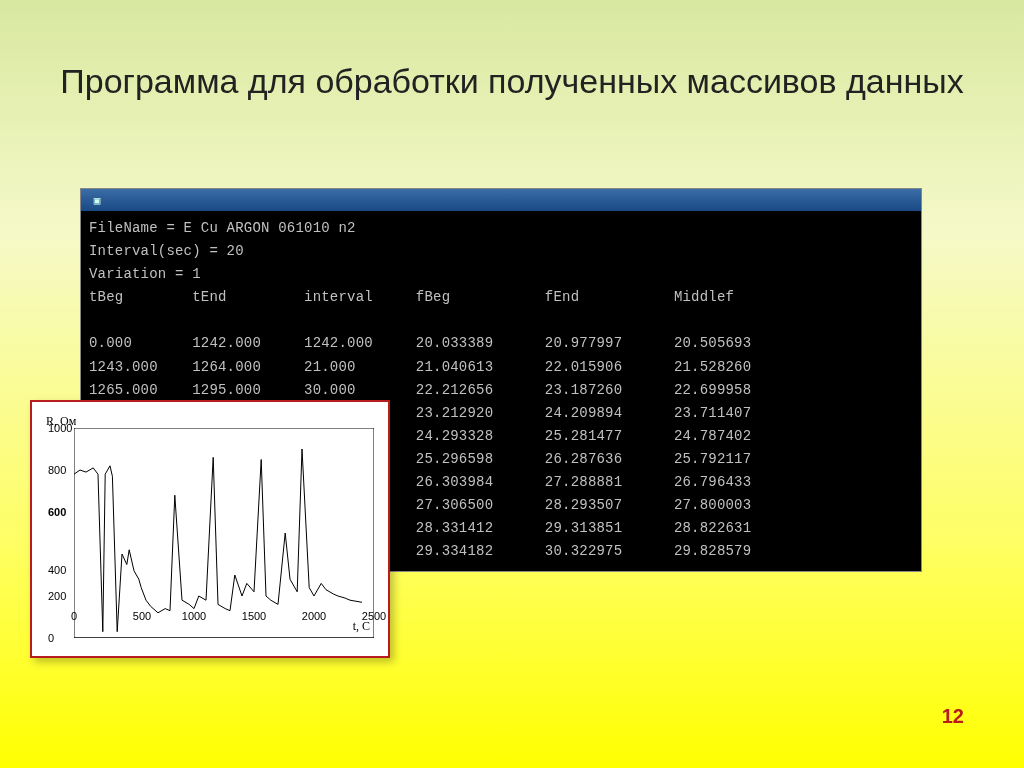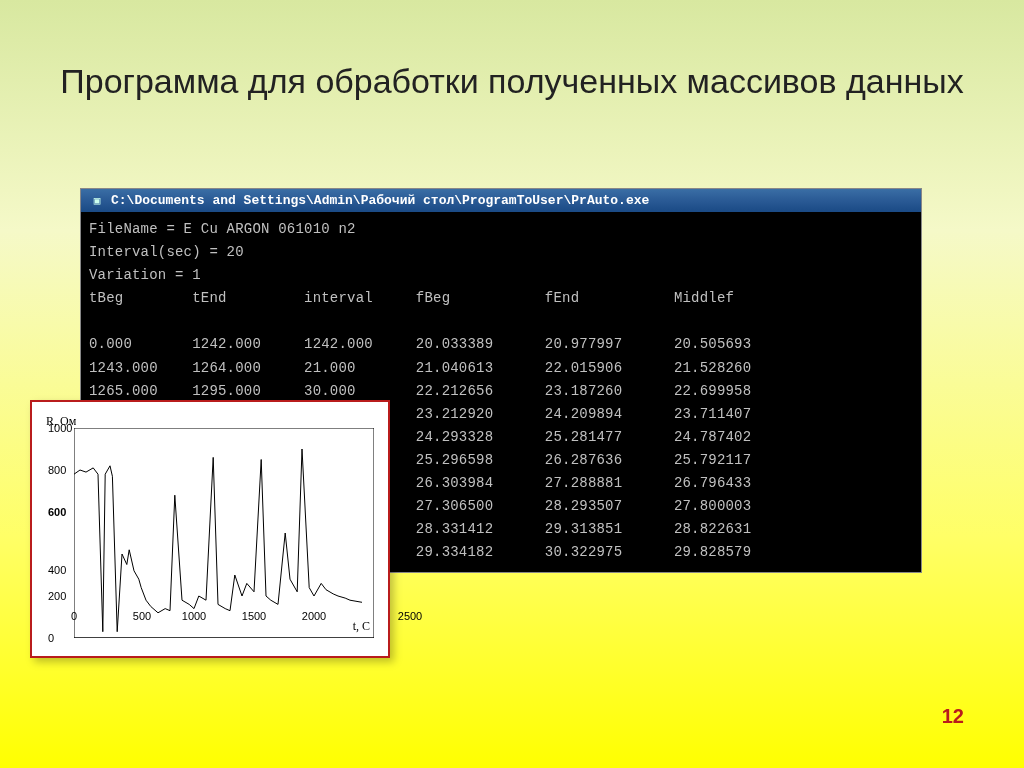--- a/index.html
+++ b/index.html
@@ -104,21 +104,20 @@
   svg.plot { position: absolute; left: 34px; top: 18px; }
 </style>
 </head>
 <body>
 
 <div class="slide-title">Программа для обработки полученных массивов данных</div>
 
 <div class="console-window">
   <div class="titlebar">
     <span class="title-icon">▣</span>
-    <span>C:\Documents and Settings\Admin\Рабочий стол\ProgramToUser\PrAuto.exe</span>
   </div>
   <div class="console-body"><span>FileName = E Cu ARGON 061010 n2</span>
 <span>Interval(sec) = 20</span>
 <span>Variation = 1</span>
 <span id="colhdr">tBeg        tEnd         interval     fBeg           fEnd           Middlef   </span>
 <span id="rowsblock">
 0.000       1242.000     1242.000     20.033389      20.977997      20.505693
 1243.000    1264.000     21.000       21.040613      22.015906      21.528260
 1265.000    1295.000     30.000       22.212656      23.187260      22.699958
 1296.000    1354.000     58.000       23.212920      24.209894      23.711407
@@ -146,18 +145,18 @@
         <div class="y-tick" style="top: 102px; font-weight: bold;">600</div>
         <div class="y-tick" style="top: 60px;">800</div>
         <div class="y-tick" style="top: 18px;">1000</div>
       </div>
     <div id="xticks">
         <div class="x-tick" style="left: 34px;">0</div>
         <div class="x-tick" style="left: 102px;">500</div>
         <div class="x-tick" style="left: 154px;">1000</div>
         <div class="x-tick" style="left: 214px;">1500</div>
         <div class="x-tick" style="left: 274px; margin-top: 16px;">2000</div>
-        <div class="x-tick" style="left: 334px; margin-left: 36px;">2500</div>
+        <div class="x-tick" style="left: 334px;">2500</div>
       </div>
   </div>
 </div>
 
 <div class="page-number">12</div>
 
 </body></html>

